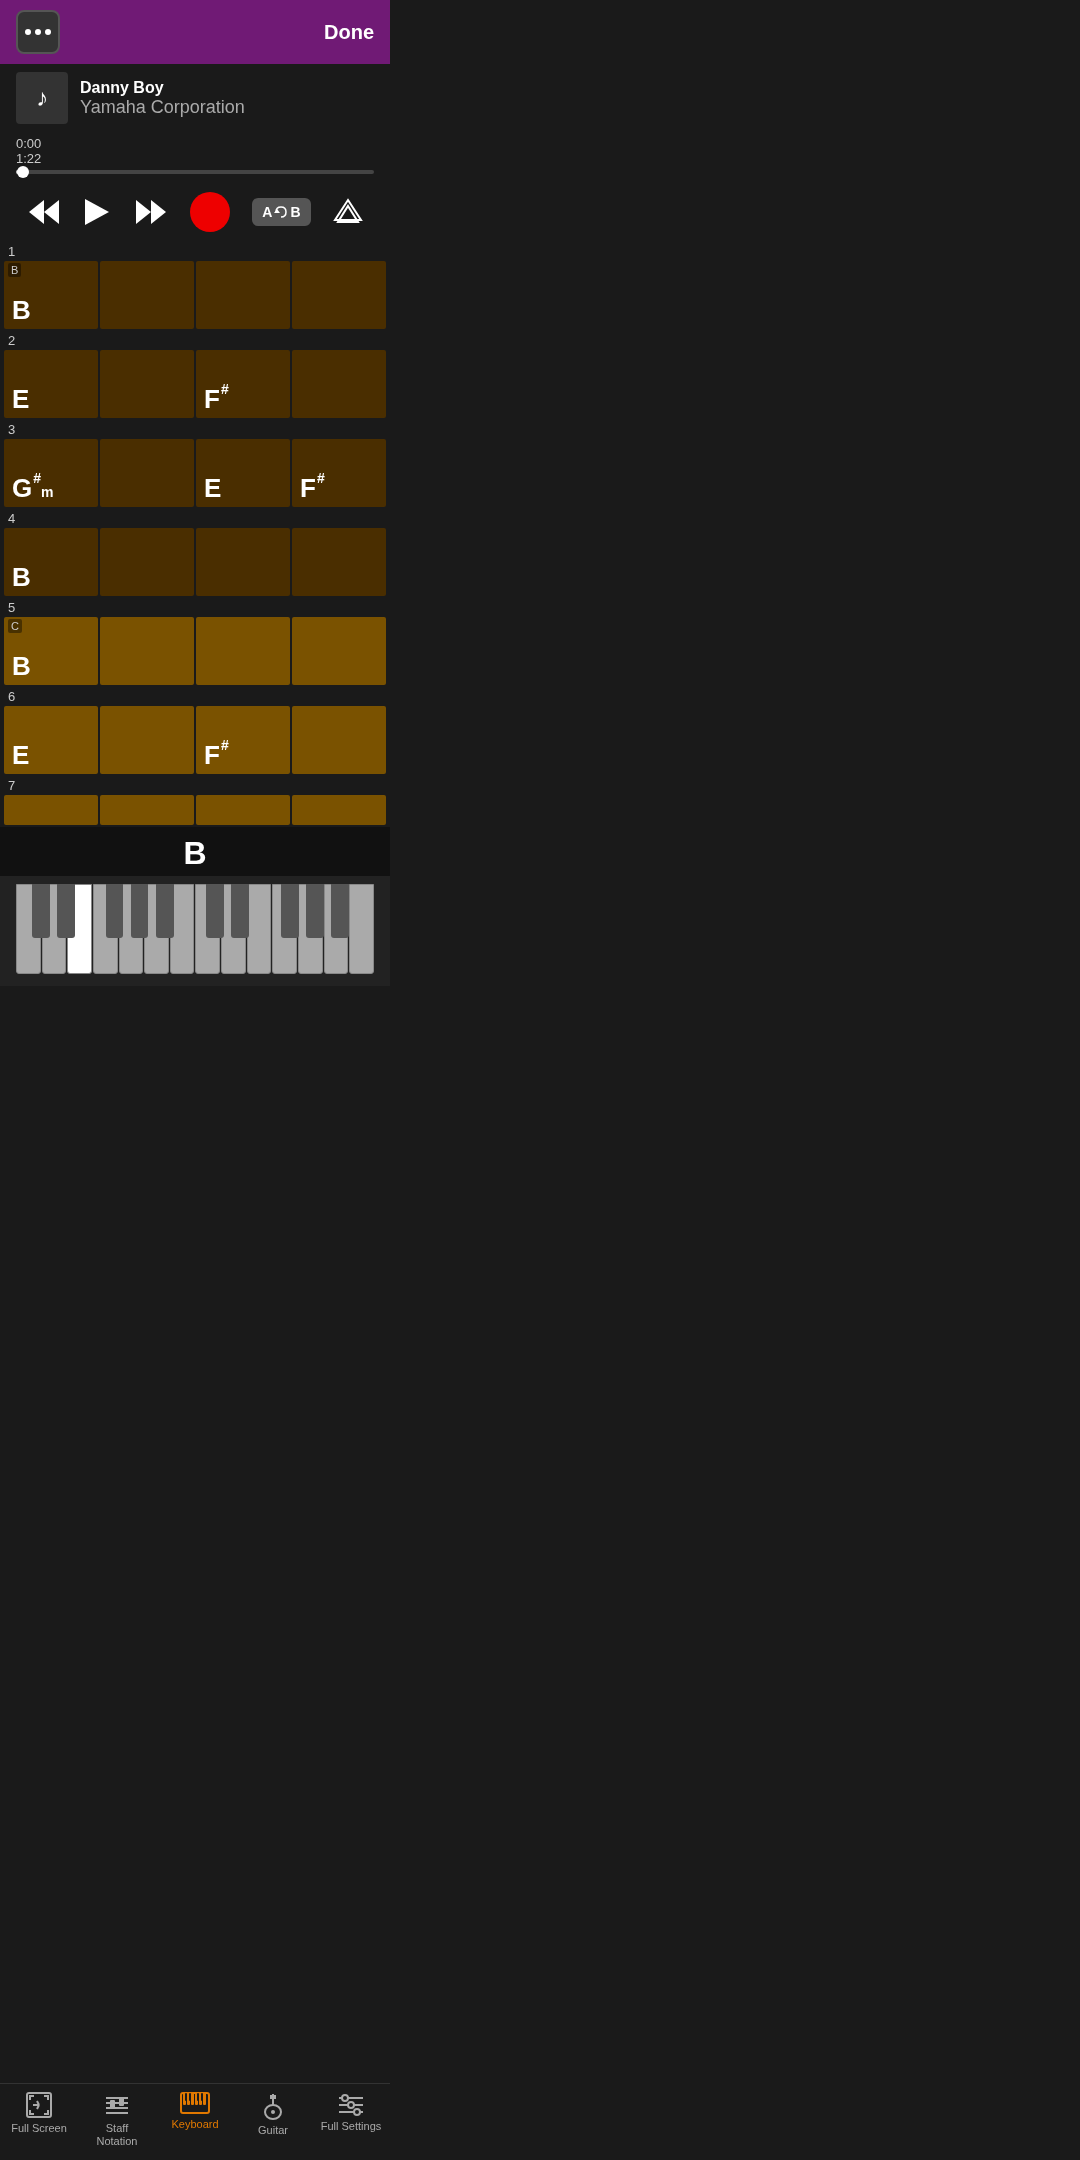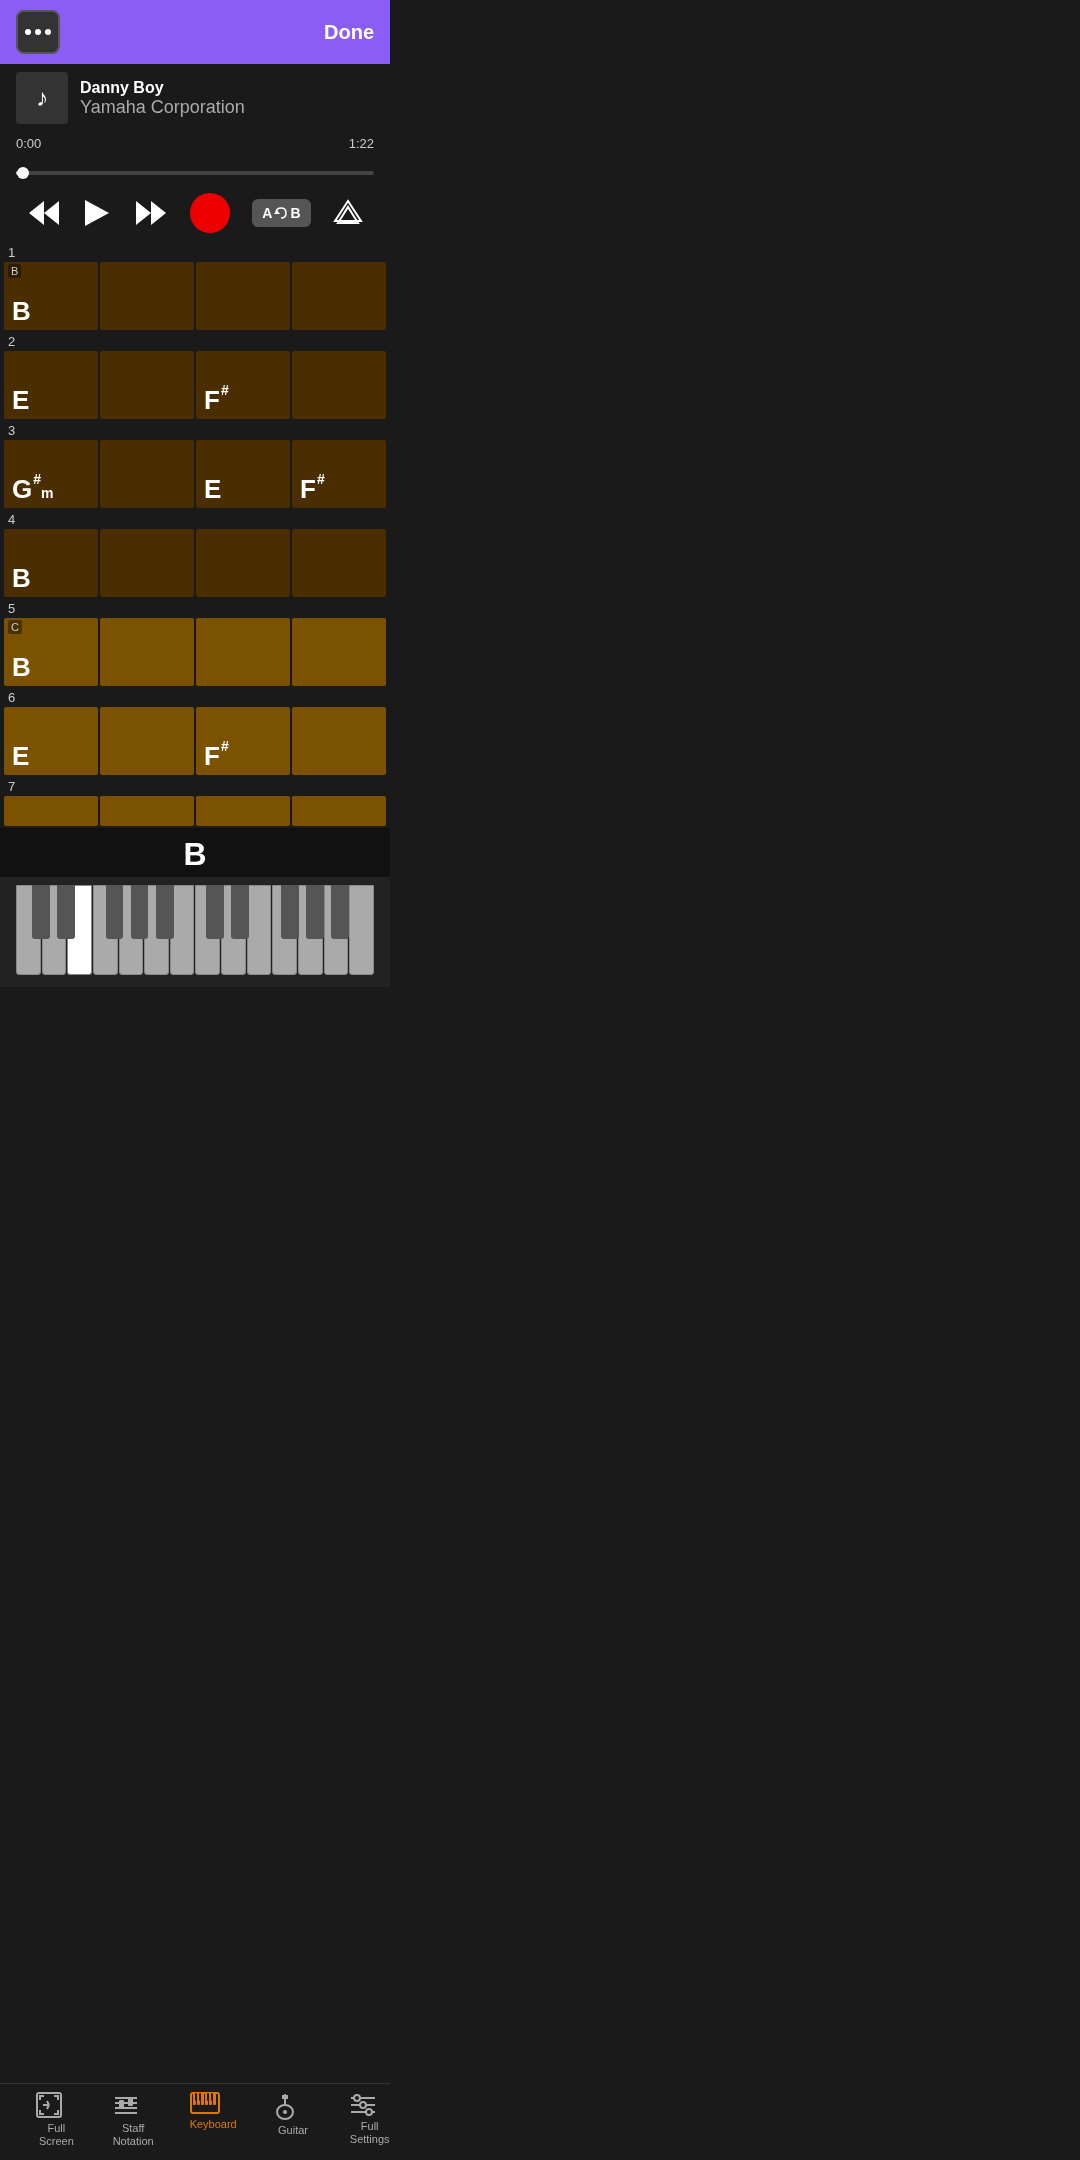--- a/index.html
+++ b/index.html
@@ -12,21 +12,21 @@
       overflow-x: hidden;
       position: relative;
     }
 
     
     .header {
       display: flex;
       align-items: center;
       justify-content: space-between;
       padding: 10px 16px;
-      background: #8b5cf6;
+      background: #701a75;
     }
     .header-menu-btn {
       background: #333;
       border: 2px solid #555;
       border-radius: 8px;
       width: 44px;
       height: 44px;
       display: flex;
       align-items: center;
       justify-content: center;
@@ -85,21 +85,22 @@
 
     
     .progress-section {
       padding: 4px 16px 8px;
     }
     .time-labels {
       display: flex;
       justify-content: space-between;
       font-size: 13px;
       color: #ccc;
-      margin-bottom: 20px;
+      margin-bottom: 4px;
+      flex-direction: column;
     }
     .progress-bar-container {
       position: relative;
       height: 4px;
       background: #444;
       border-radius: 2px;
     }
     .progress-fill {
       position: absolute;
       left: 0;
@@ -286,24 +287,24 @@
       width: 390px;
       background: #1a1a1a;
       border-top: 1px solid #333;
       display: flex;
       justify-content: space-around;
       padding: 8px 0 12px;
     }
     .tab-item {
       display: flex;
       flex-direction: column;
+      align-items: center;
       gap: 4px;
       cursor: pointer;
       flex: 1;
-      padding-left: 36px;
     }
     .tab-icon {
       font-size: 22px;
       color: #aaa;
     }
     .tab-label {
       font-size: 11px;
       color: #aaa;
       text-align: center;
       line-height: 1.2;

